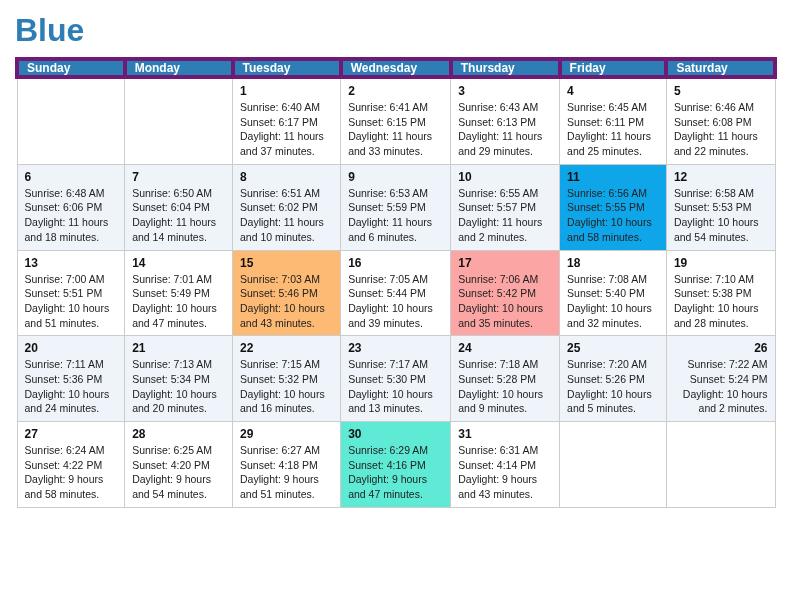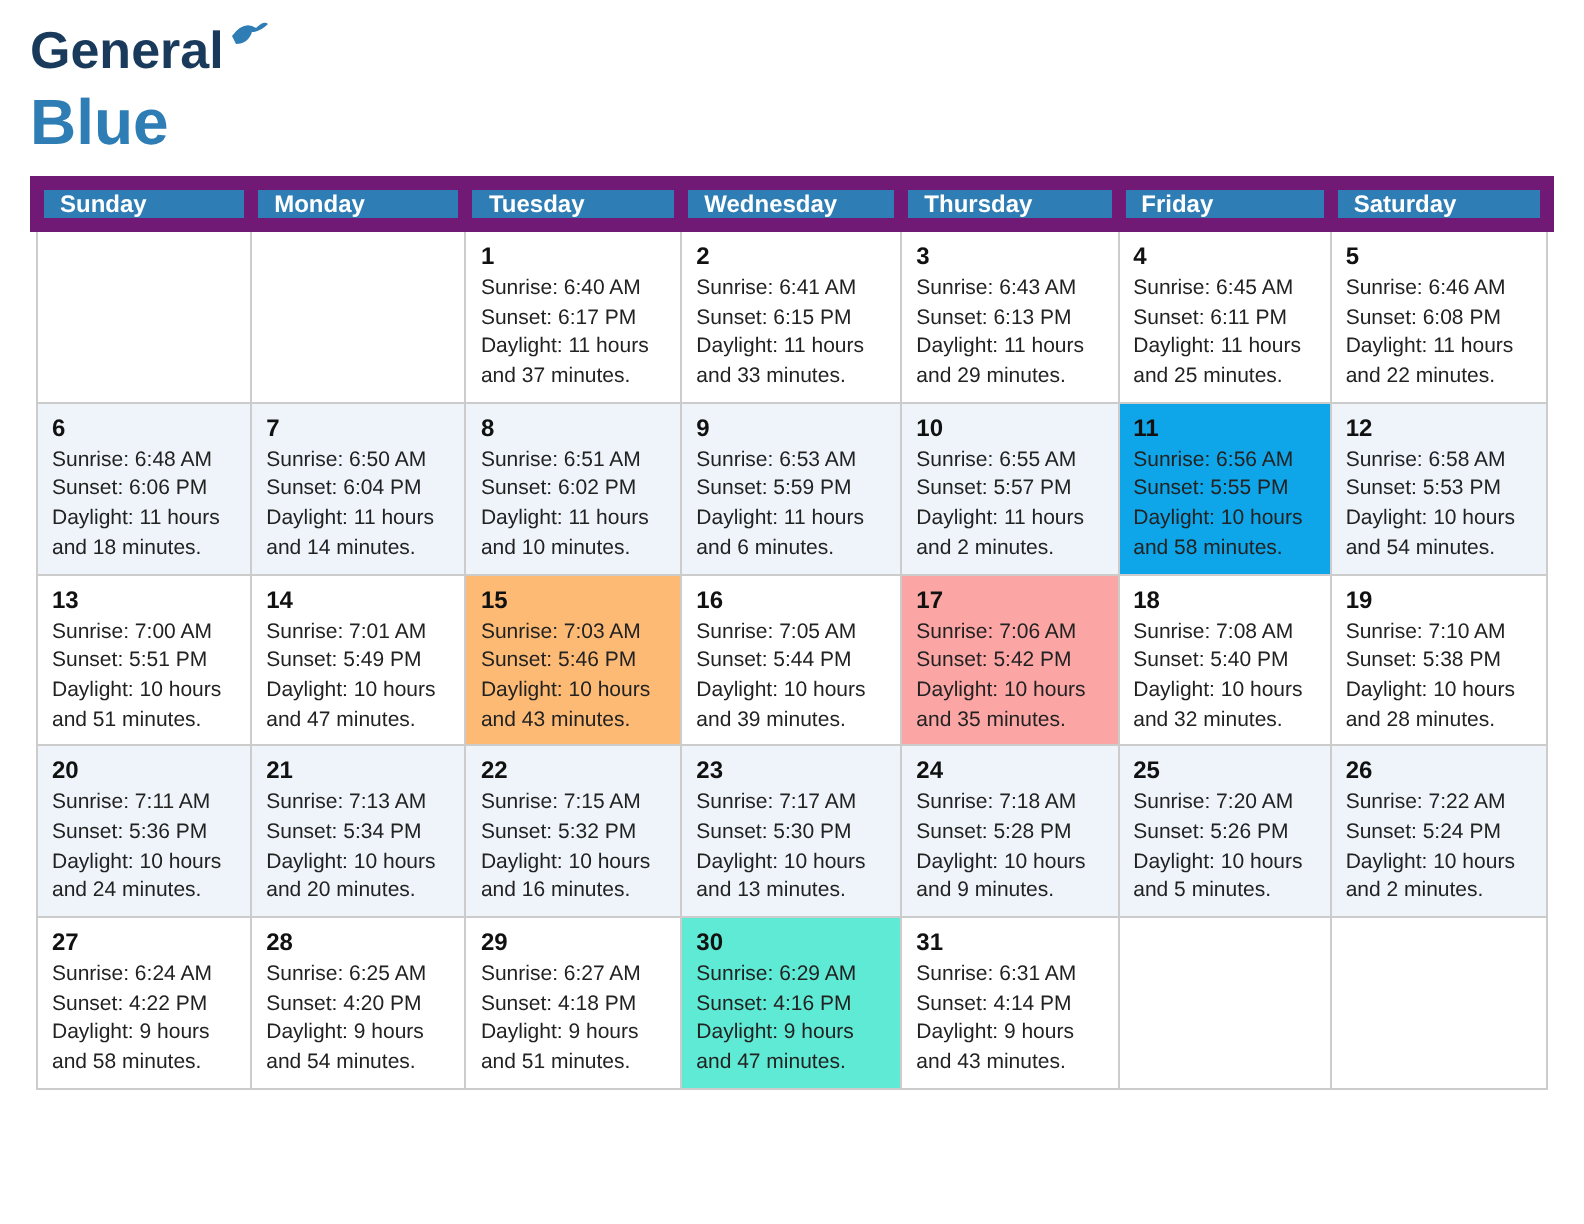--- a/index.html
+++ b/index.html
@@ -43,21 +43,21 @@
       border-collapse: collapse;
       font-size: 11px;
     }
     .calendar th {
       background-color: #2e7db5;
       color: #fff;
       text-align: left;
       padding: 0 8px;
       font-size: 12px;
       font-weight: bold;
-      border: 7px solid #701a75;
+      border: 4px solid #701a75;
     }
     .calendar td {
       vertical-align: top;
       padding: 5px 7px;
       border: 1px solid #ccc;
       width: 113px;
       min-height: 80px;
       background: #fff;
     }
     .calendar tr:nth-child(even) td {
@@ -80,28 +80,20 @@
     }
     .empty-cell {
       background: #fff !important;
     }
   </style>
 </head>
 <body>
 
 <div class="header">
   <div class="logo">
-    <div class="logo-wrapper">
-      <div style="position:relative; display:inline-block;">
-        <span style="font-size:26px; font-weight:900; color:#1a3a5c; font-family:Arial,sans-serif;">General</span>
-        <svg style="position:absolute; top:-2px; right:-22px;" width="20" height="20" viewBox="0 0 20 20">
-          <path d="M2,10 Q8,2 14,6 Q18,2 20,4 Q16,8 12,8 Q10,14 4,14 Z" fill="#2e7db5"></path>
-        </svg>
-      </div>
-    </div>
     <div style="margin-top:2px;">
       <span style="font-size:32px; font-weight:900; color:#2e7db5; font-family:Arial,sans-serif;">Blue</span>
     </div>
   </div>
   <div class="title-block">
     <div class="month-title"></div>
     <div class="location"></div>
   </div>
 </div>
 
@@ -220,21 +212,21 @@
           <div class="day-info"><span>Sunrise: 7:17 AM</span><br><span>Sunset: 5:30 PM</span><br><span>Daylight: 10 hours and 13 minutes.</span></div>
         </td>
         <td style="background: rgb(238, 244, 249);">
           <span class="day-number">24</span>
           <div class="day-info"><span>Sunrise: 7:18 AM</span><br><span>Sunset: 5:28 PM</span><br><span>Daylight: 10 hours and 9 minutes.</span></div>
         </td>
         <td style="background: rgb(238, 244, 249);">
           <span class="day-number">25</span>
           <div class="day-info"><span>Sunrise: 7:20 AM</span><br><span>Sunset: 5:26 PM</span><br><span>Daylight: 10 hours and 5 minutes.</span></div>
         </td>
-        <td style="background: rgb(238, 244, 249);">
+        <td style="background: rgb(238, 244, 249); text-align: right;">
           <span class="day-number">26</span>
           <div class="day-info"><span>Sunrise: 7:22 AM</span><br><span>Sunset: 5:24 PM</span><br><span>Daylight: 10 hours and 2 minutes.</span></div>
         </td>
       </tr>
       <tr>
         <td style="background: rgb(255, 255, 255);">
           <span class="day-number">27</span>
           <div class="day-info"><span>Sunrise: 6:24 AM</span><br><span>Sunset: 4:22 PM</span><br><span>Daylight: 9 hours and 58 minutes.</span></div>
         </td>
         <td style="background: rgb(255, 255, 255);">

